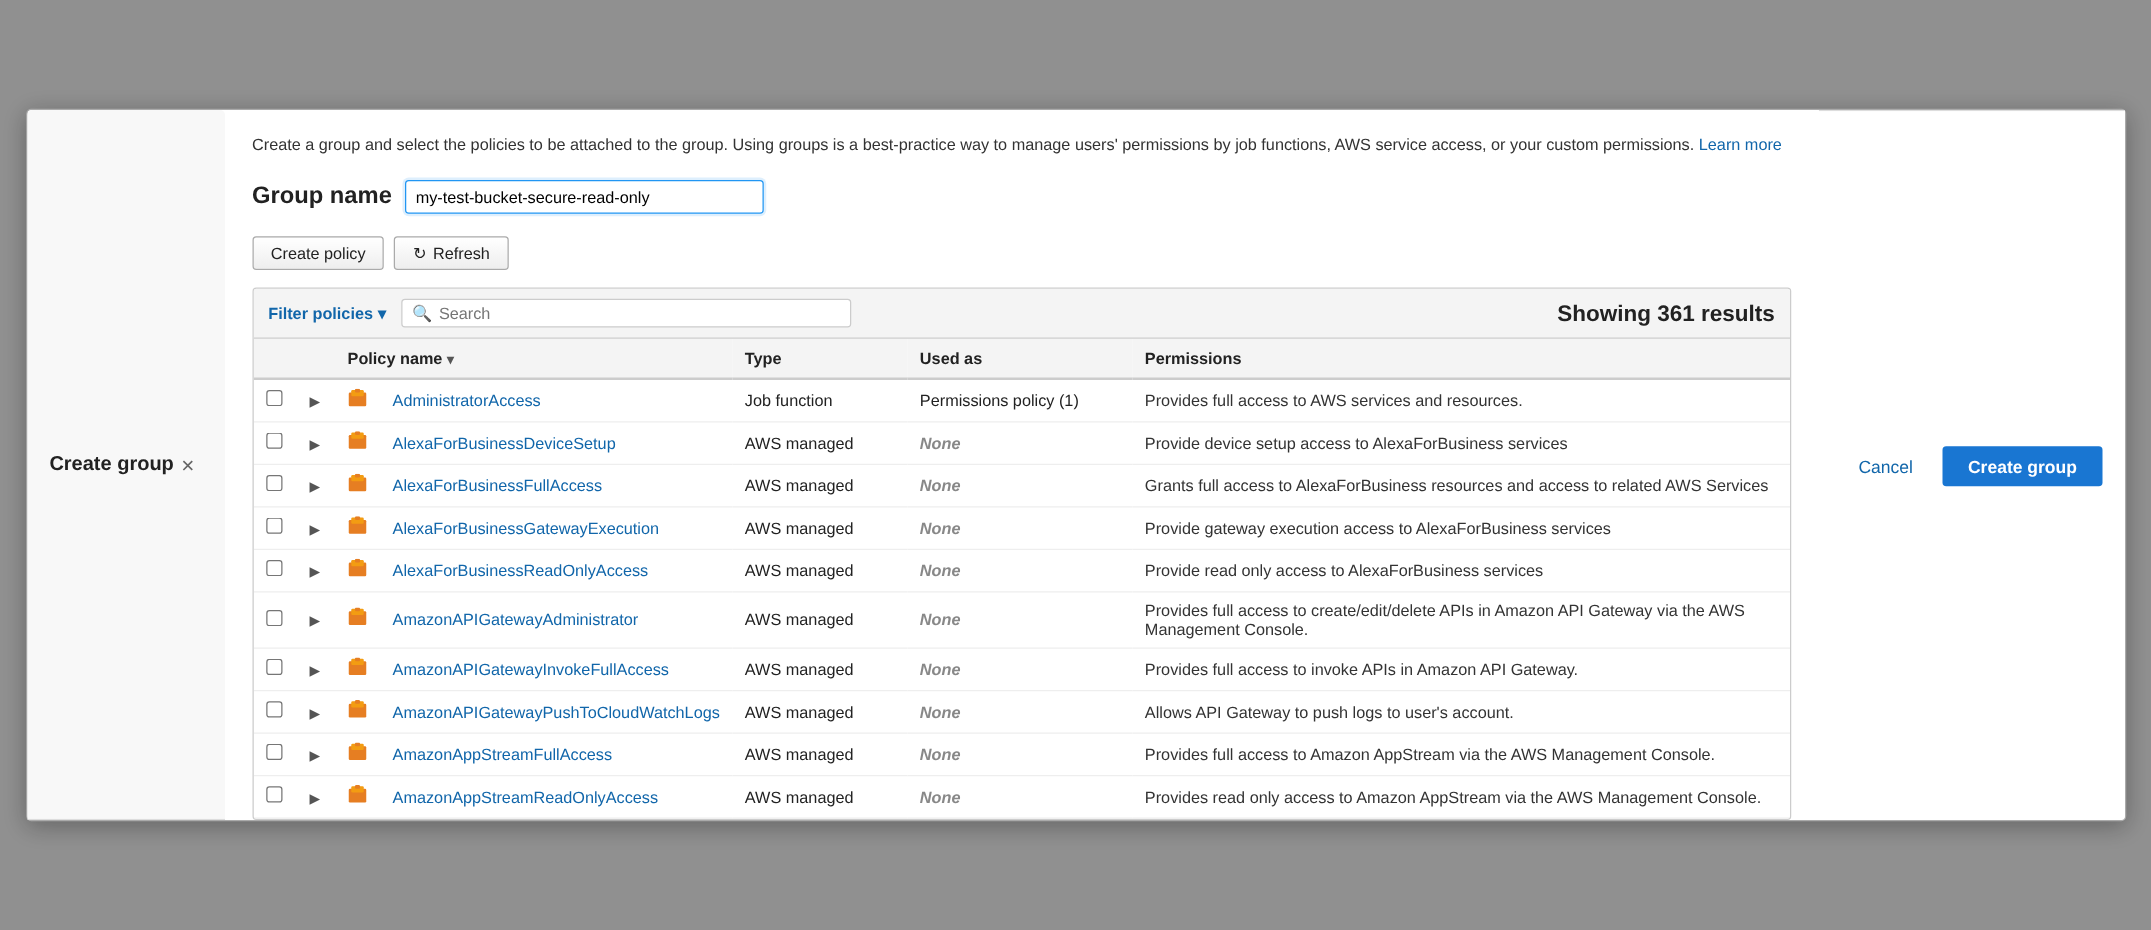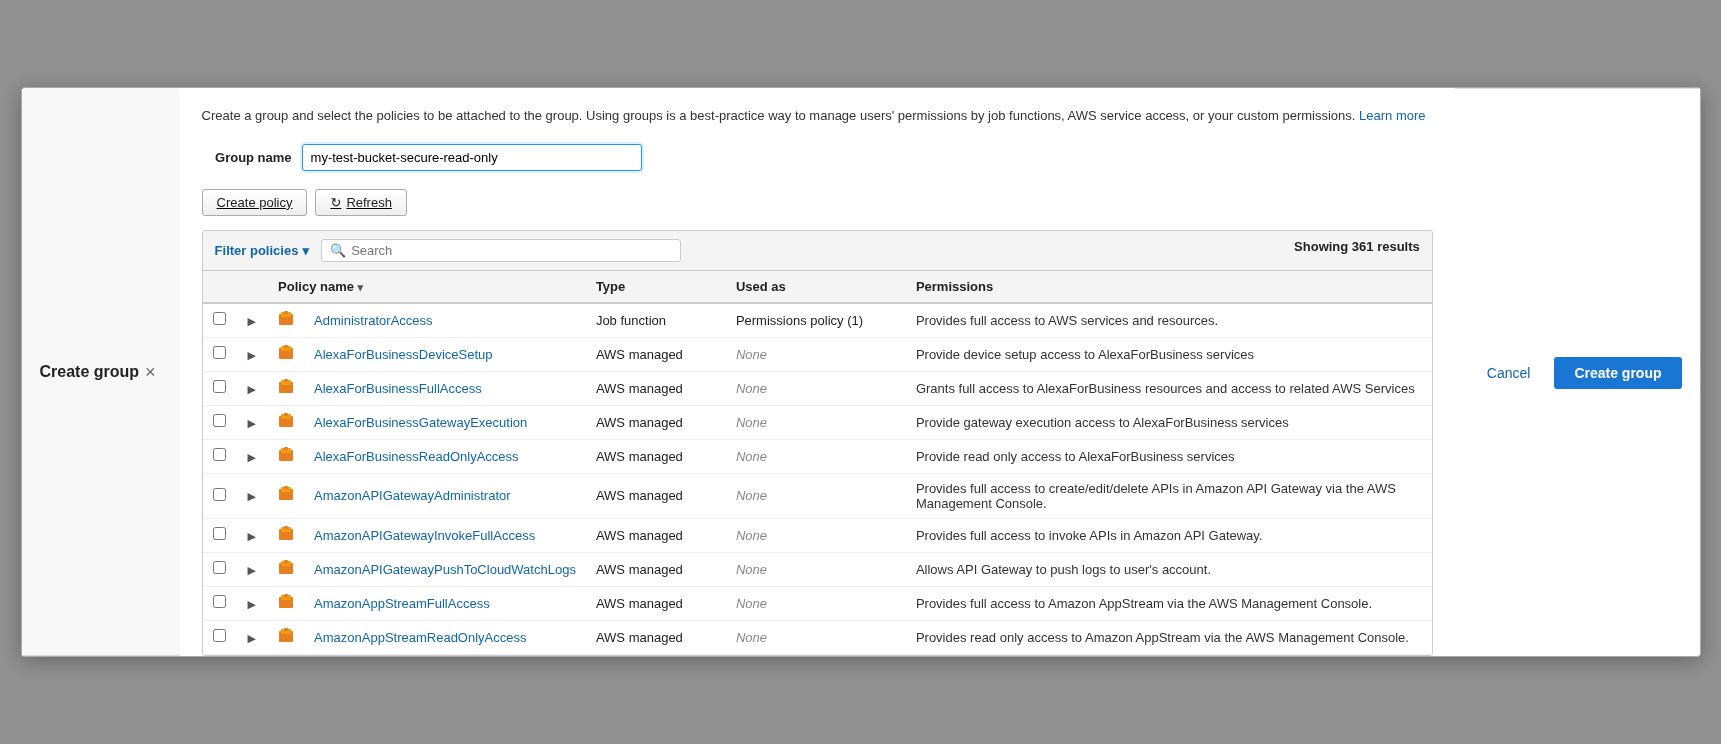--- a/index.html
+++ b/index.html
@@ -71,40 +71,39 @@
       text-decoration: none;
     }
     .group-name-row {
       display: flex;
       align-items: center;
       margin-bottom: 18px;
       gap: 10px;
     }
     .group-name-label {
       font-weight: 700;
-      font-size: 13px;
+      font-size: 19px;
       color: #222;
       min-width: 90px;
       text-align: right;
     }
     .group-name-input {
       border: 1px solid #2196F3;
       border-radius: 3px;
       padding: 5px 8px;
       font-size: 13px;
-      width: 340px;
+      width: 287px;
       outline: none;
       box-shadow: 0 0 0 2px rgba(33,150,243,0.15);
     }
     .toolbar-row {
       display: flex;
       align-items: center;
       gap: 8px;
       margin-bottom: 14px;
-      text-decoration: underline;
     }
     .btn-default {
       border: 1px solid #aaa;
       background: linear-gradient(to bottom, #fff, #eee);
       border-radius: 3px;
       padding: 5px 14px;
       font-size: 13px;
       cursor: pointer;
       color: #222;
       display: flex;
@@ -118,21 +117,21 @@
       flex: 1;
       overflow: hidden;
       display: flex;
       flex-direction: column;
     }
     .table-toolbar {
       background: #f4f4f4;
       border-bottom: 1px solid #ccc;
       padding: 8px 12px;
       display: flex;
-      align-items: flex-start;
+      align-items: flex-end;
       justify-content: space-between;
     }
     .filter-btn {
       background: none;
       border: none;
       color: #1166aa;
       font-size: 13px;
       font-weight: 600;
       cursor: pointer;
       display: flex;
@@ -152,21 +151,21 @@
     .search-icon-char { color: #888; font-size: 13px; }
     .search-input {
       border: none;
       outline: none;
       font-size: 13px;
       color: #999;
       width: 100%;
       background: transparent;
     }
     .results-count {
-      font-size: 13px;
+      font-size: 18px;
       font-weight: 700;
       color: #222;
     }
     .table-container {
       overflow-y: auto;
       flex: 1;
     }
     table {
       width: 100%;
       border-collapse: collapse;
@@ -208,21 +207,21 @@
     .policy-link {
       color: #1166aa;
       text-decoration: none;
     }
     .policy-name-cell {
       display: flex;
       align-items: center;
       gap: 20px;
     }
     .type-cell { color: #222; }
-    .used-as-cell { color: #888; font-style: italic; }
+    .used-as-cell { color: #888; font-style: italic; font-weight: bold; }
     .used-as-value { color: #222; font-style: normal; }
     .desc-cell { color: #333; }
     .sort-icon { color: #555; font-size: 11px; }
     .modal-footer {
       padding: 18px 18px;
       border-top: 1px solid #ddd;
       display: flex;
       justify-content: flex-end;
       align-items: center;
       gap: 10px;

